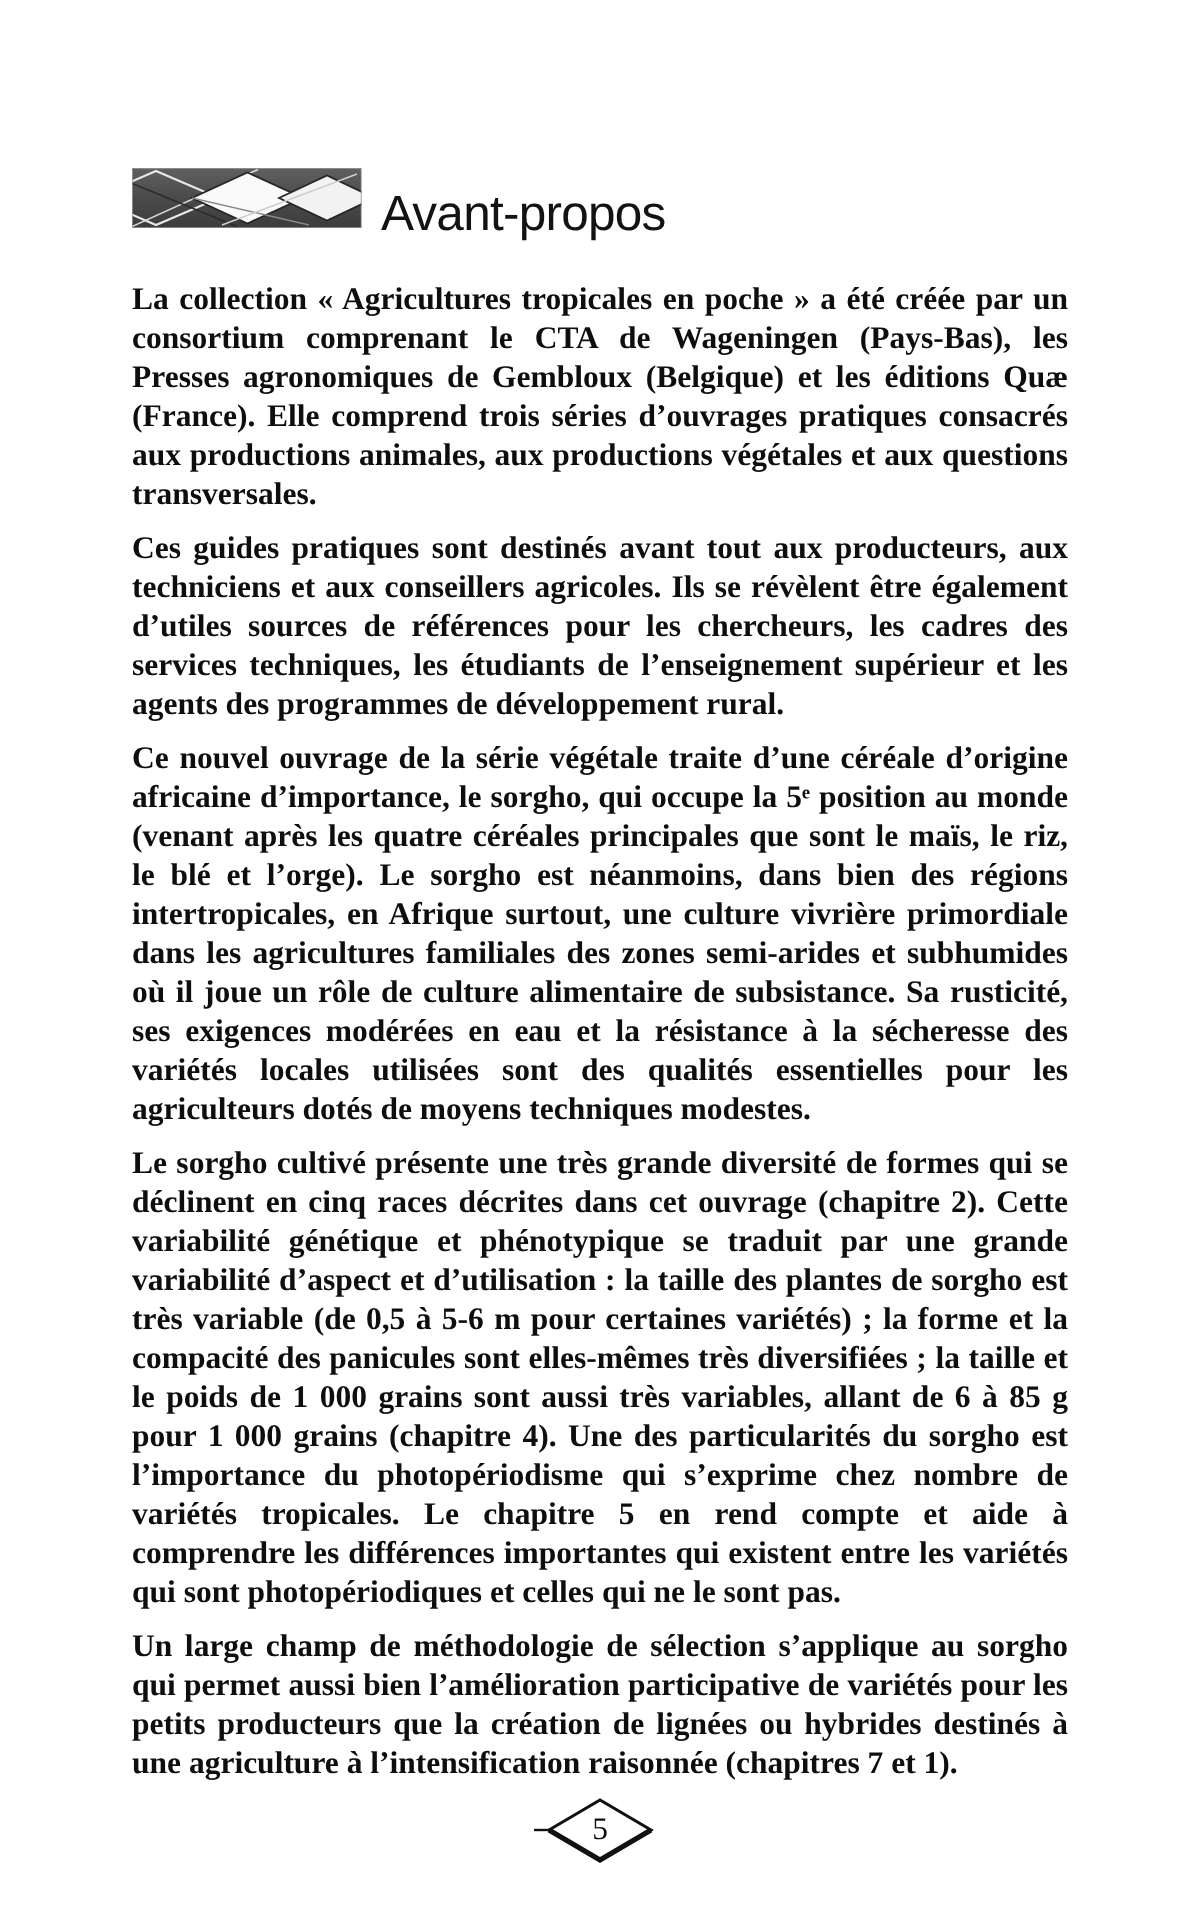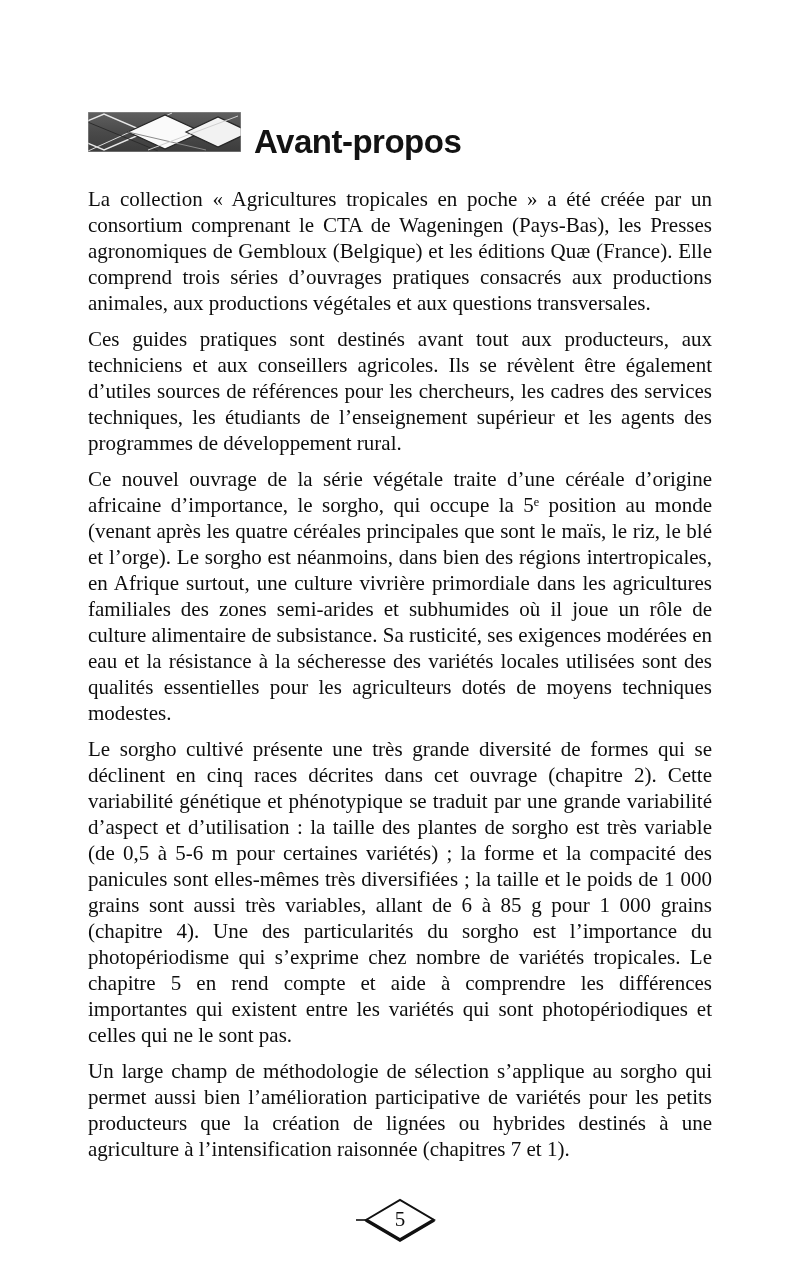--- a/index.html
+++ b/index.html
@@ -25,40 +25,41 @@
     gap: 13px;
   }
   .ornament {
     width: 153px;
     height: 40px;
     display: block;
   }
   .page-title {
     margin: 0;
     font-family: "Liberation Sans", sans-serif;
-    font-weight: 700;
+    font-weight: 400;
     font-size: 33px;
     letter-spacing: -0.5px;
     line-height: 1;
     color: #131313;
     transform: translateY(6px);
     white-space: nowrap;
   }
   .body-text {
     position: absolute;
     left: 88px;
     top: 186px;
     width: 624px;
   }
   .body-text p {
     margin: 0 0 10px 0;
     font-size: 21px;
     line-height: 26px;
     text-align: justify;
     hyphens: none;
+    font-weight: bold;
   }
   .page-footer {
     position: absolute;
     left: 0;
     top: 1196px;
     width: 800px;
     display: flex;
     justify-content: center;
   }
   .page-number-diamond {

